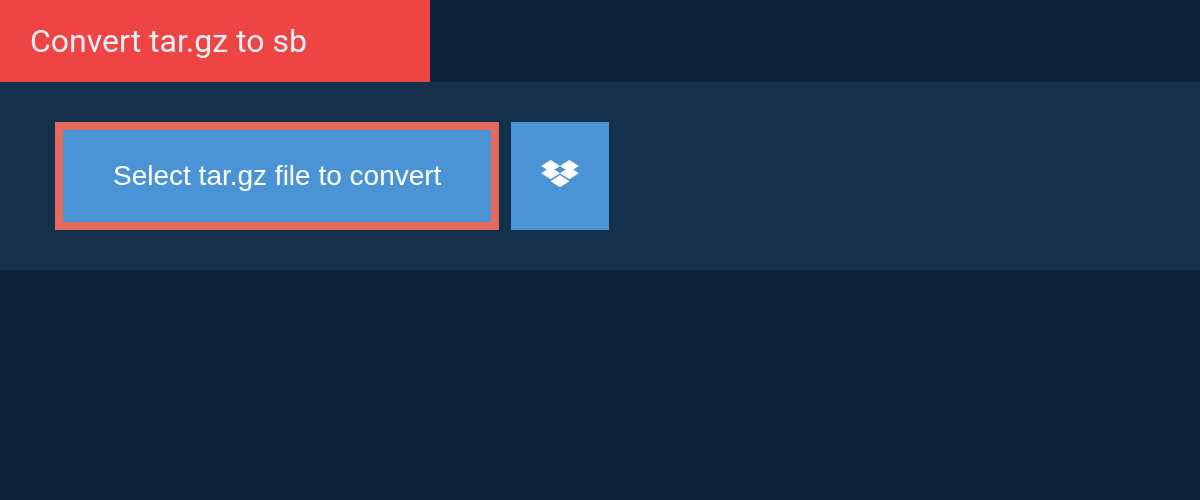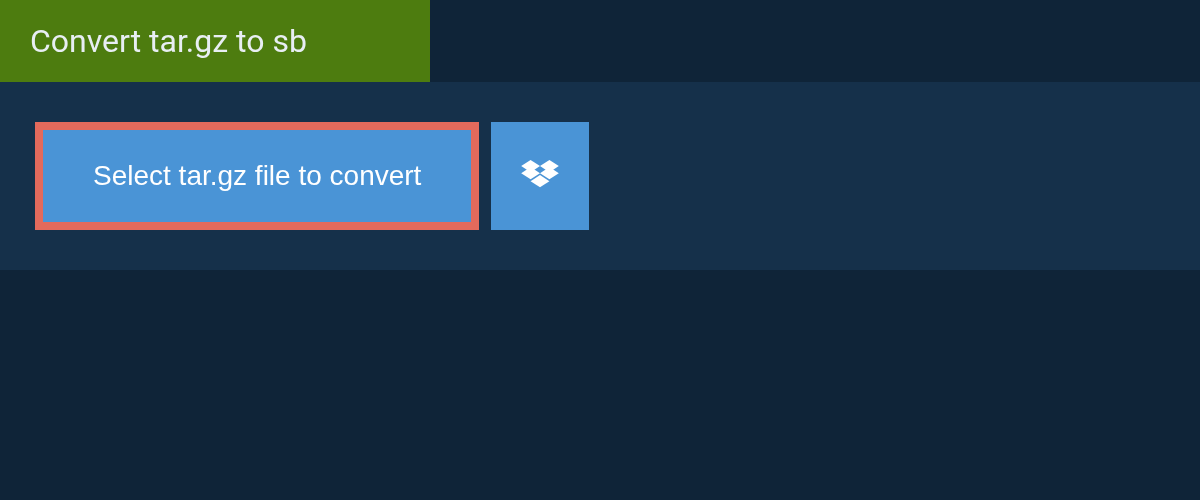--- a/index.html
+++ b/index.html
@@ -8,39 +8,40 @@
       box-sizing: border-box;
     }
     body {
       width: 1200px;
       height: 500px;
       background: #0f2438;
       font-family: -apple-system, BlinkMacSystemFont, "Segoe UI", Roboto, sans-serif;
       overflow: hidden;
     }
     .header-tab {
-      background: #4d7c0f;
+      background: #ef4444;
       padding: 22px 30px;
       display: inline-block;
       width: 430px;
     }
     .header-title {
       color: #e8eef3;
       font-size: 32px;
       font-weight: 400;
     }
     .content-panel {
       background: #15304a;
       padding: 40px 35px;
       margin-top: 0;
     }
     .button-row {
       display: flex;
       gap: 12px;
       align-items: stretch;
+      margin-left: 20px;
     }
     .select-file-wrapper {
       border: 8px solid #e36a5c;
       display: inline-block;
     }
     .select-file-button {
       background: #4a94d6;
       color: #ffffff;
       font-size: 28px;
       font-weight: 400;

